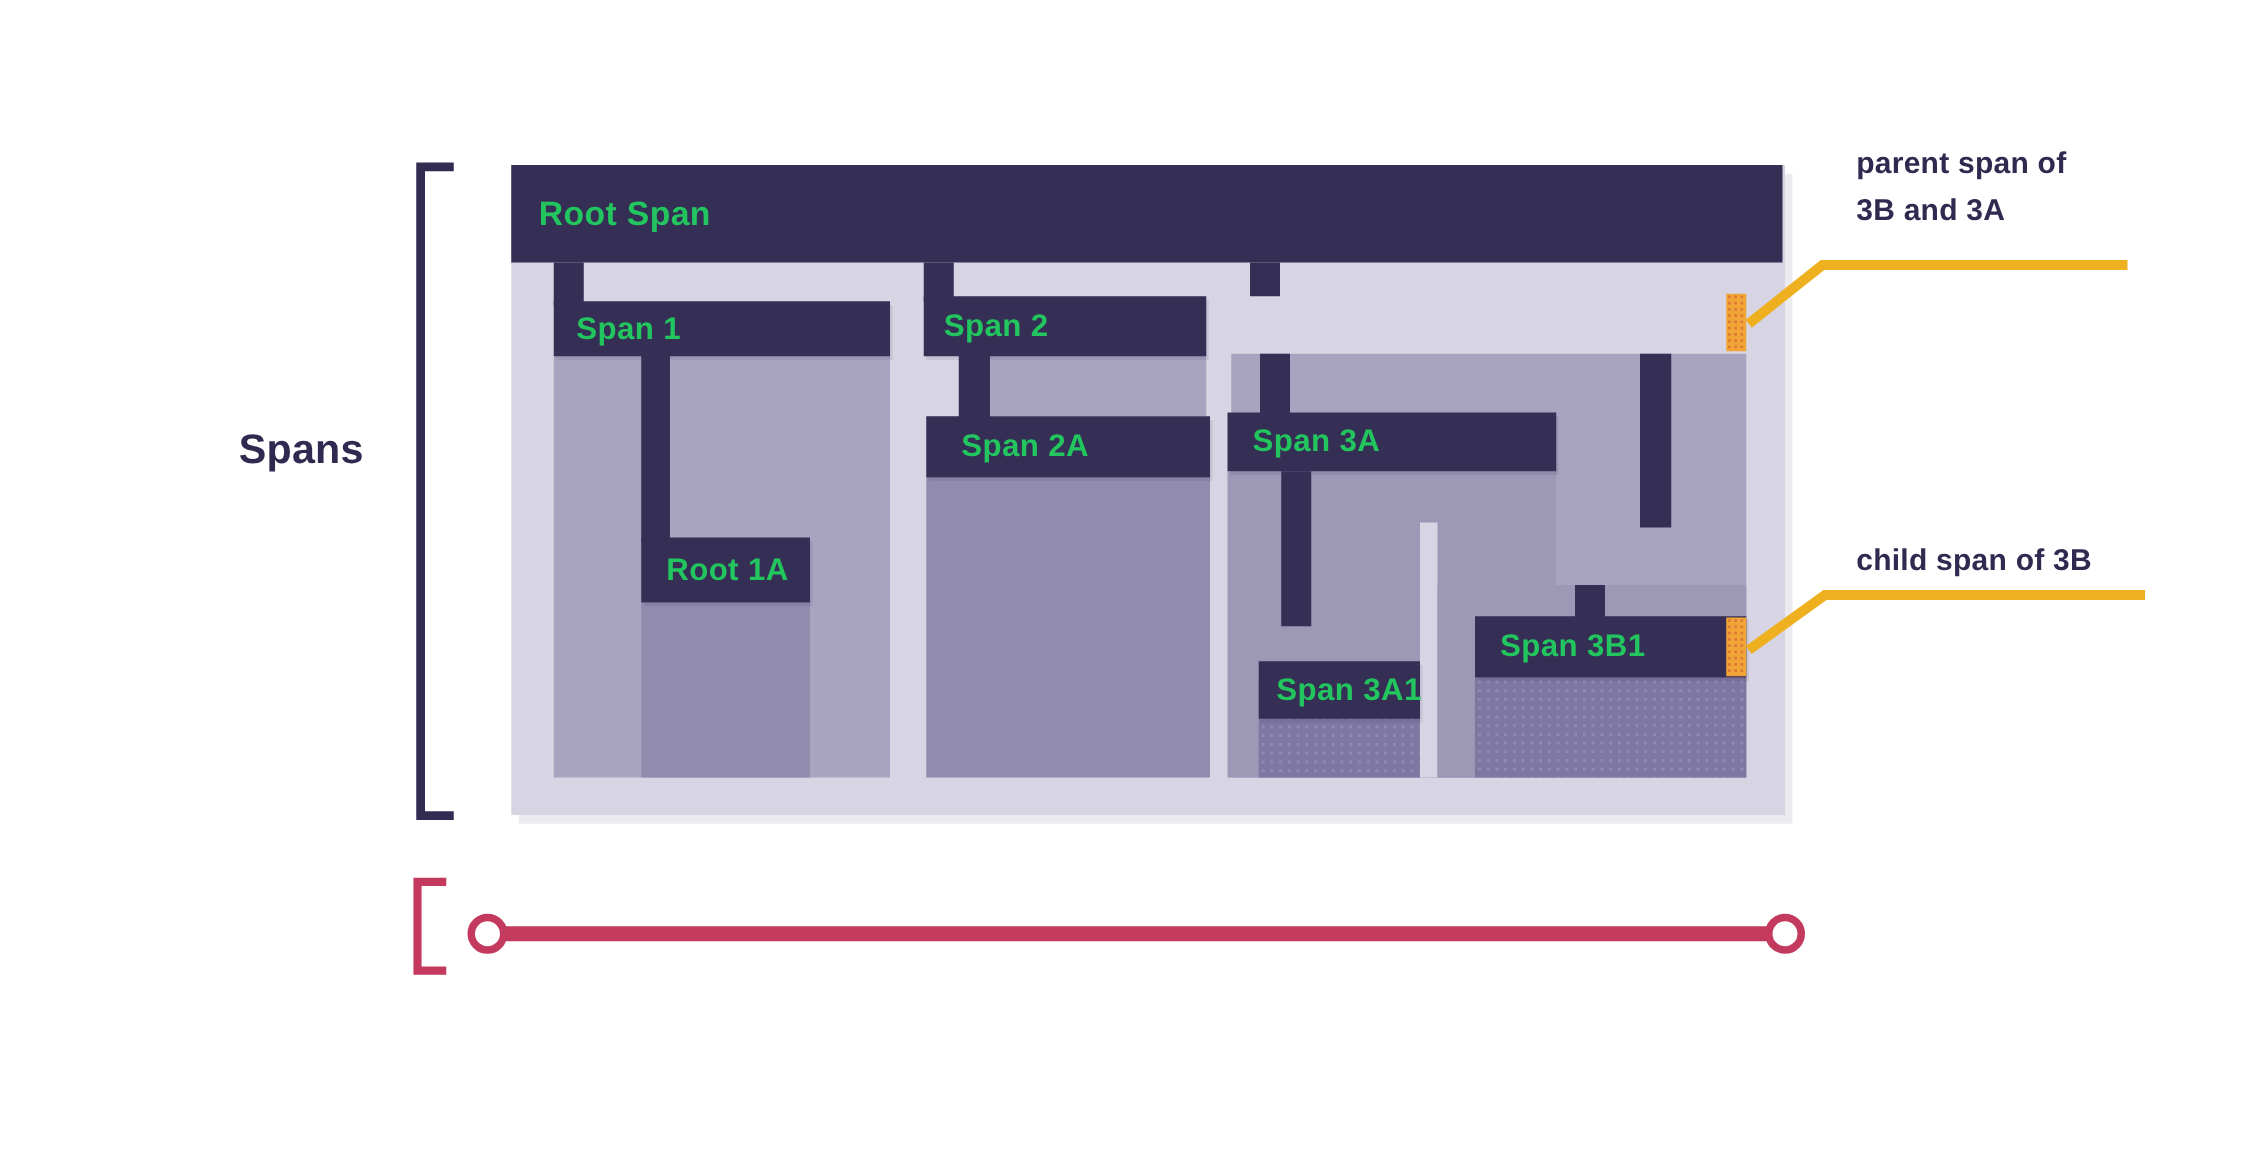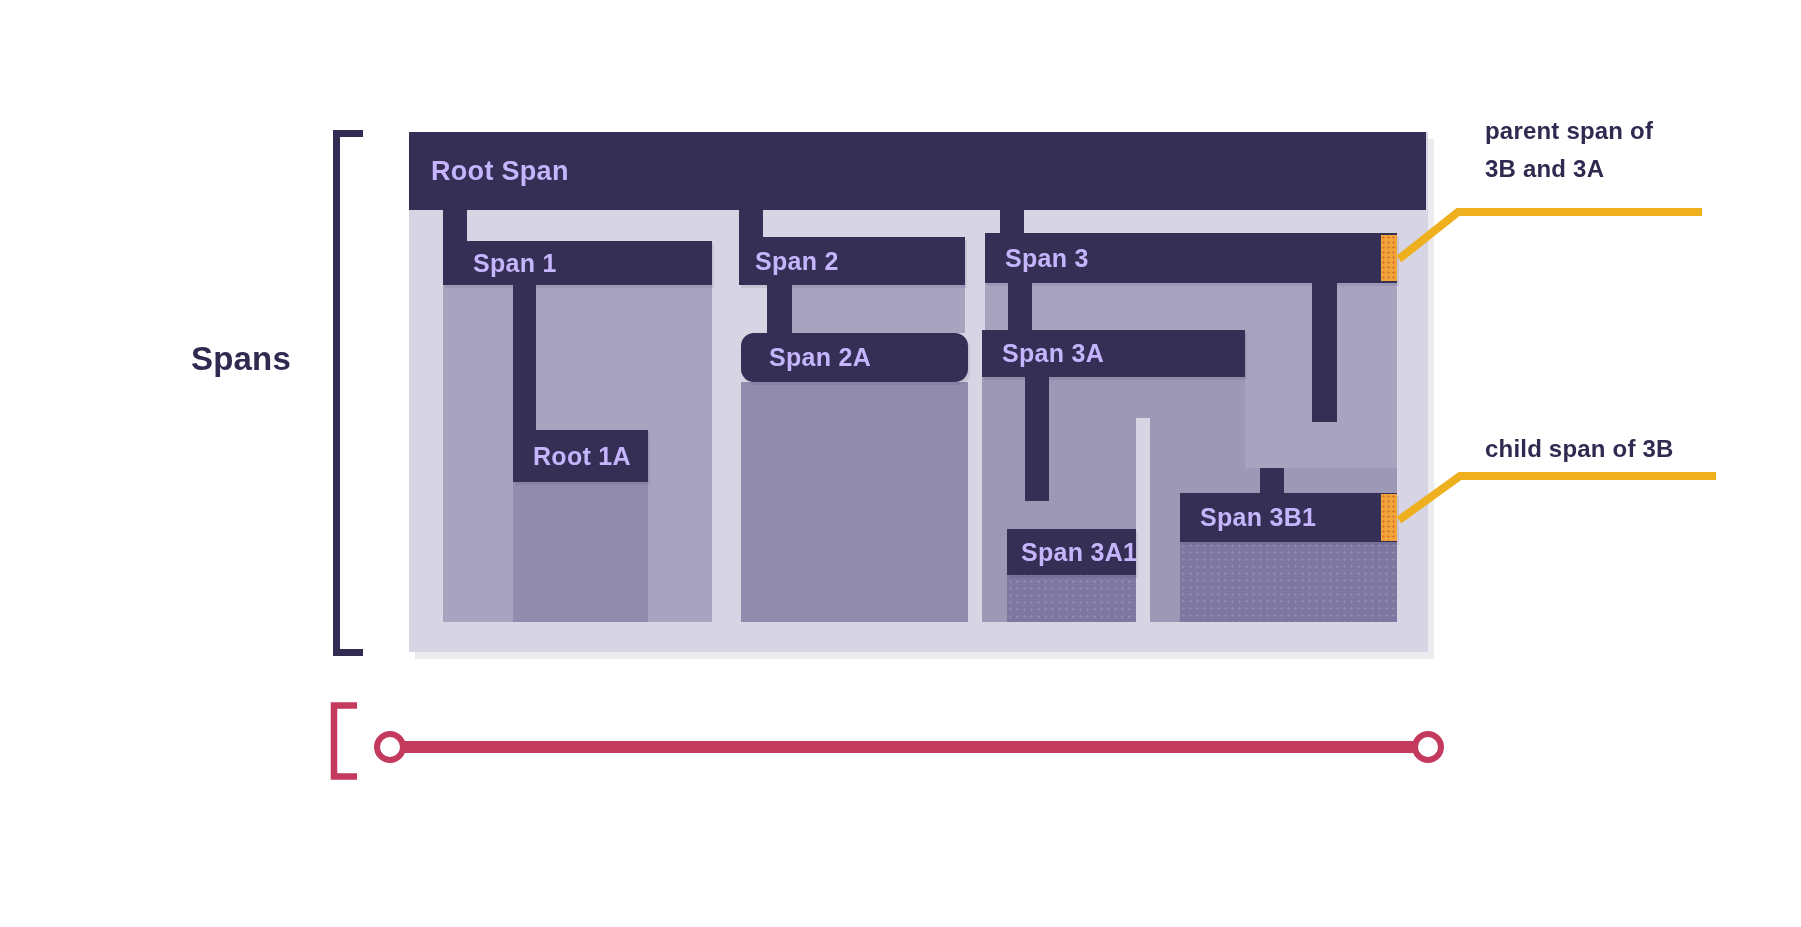--- a/index.html
+++ b/index.html
@@ -18,21 +18,21 @@
     position:relative;width:1801px;height:927px;background:#ffffff;overflow:hidden;
     font-family:"Liberation Sans","DejaVu Sans",sans-serif;
   }
   .abs{position:absolute;}
   .container{
     background:var(--container);
     box-shadow:6px 7px 0 rgba(64,56,100,0.10);
   }
   .bar{
     background:var(--span-bar);
-    color:#c4b5fd;
+    color:#22c55e;
     display:flex;align-items:center;
     font-weight:700;font-size:25px;letter-spacing:.3px;
     padding-left:20px;box-sizing:border-box;
     box-shadow:2px 3px 0 rgba(64,56,100,0.12);
     white-space:nowrap;
   }
   .bar.root{font-size:27px;padding-left:22px;box-shadow:none;}
   .stem{background:var(--span-bar);}
   .body1{background:var(--body-level1);}
   .body2{background:var(--body-level2);}
@@ -84,37 +84,34 @@
   <div class="abs stem" style="left:767px;top:284px;width:25px;height:52px;"></div>
   <div class="abs stem" style="left:1008px;top:283px;width:24px;height:51px;"></div>
   <div class="abs stem" style="left:1025px;top:377px;width:24px;height:124px;"></div>
   <div class="abs stem" style="left:1312px;top:283px;width:25px;height:139px;"></div>
   <div class="abs stem" style="left:1260px;top:468px;width:24px;height:29px;"></div>
 
   <div class="abs bar root" style="left:409px;top:132px;width:1017px;height:78px;">
     <span>Root Span</span>
   </div>
 
-  <div class="abs bar" style="left:443px;top:241px;width:269px;height:44px;padding-left:30px;">
+  <div class="abs bar" style="left:443px;top:241px;width:269px;height:44px;padding-left:18px;">
     <span>Span 1</span>
   </div>
   <div class="abs bar" style="left:513px;top:430px;width:135px;height:52px;">
     <span>Root 1A</span>
   </div>
 
   <div class="abs bar" style="left:739px;top:237px;width:226px;height:48px;padding-left:16px;">
     <span>Span 2</span>
   </div>
-  <div class="abs bar" style="left:741px;top:333px;width:227px;height:49px;padding-left:28px;border-radius:13px;">
+  <div class="abs bar" style="left:741px;top:333px;width:227px;height:49px;padding-left:28px;">
     <span>Span 2A</span>
   </div>
 
-  <div class="abs bar" style="left:985px;top:233px;width:412px;height:50px;">
-    <span>Span 3</span>
-  </div>
   <div class="abs bar" style="left:982px;top:330px;width:263px;height:47px;">
     <span>Span 3A</span>
   </div>
   <div class="abs bar" style="left:1007px;top:497px;width:129px;height:46px;padding-left:14px;margin-top:32px;">
     <span>Span 3A1</span>
   </div>
   <div class="abs bar" style="left:1180px;top:493px;width:217px;height:49px;">
     <span>Span 3B1</span>
   </div>
 

